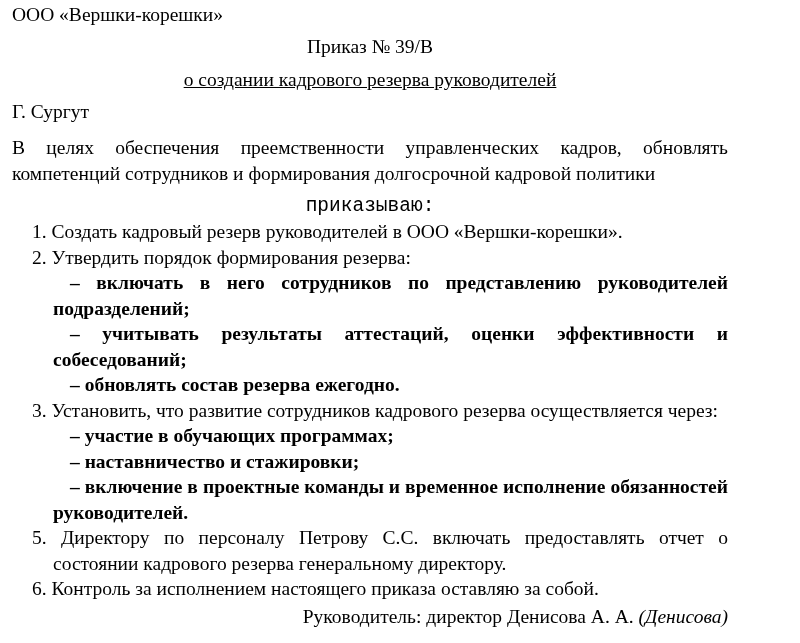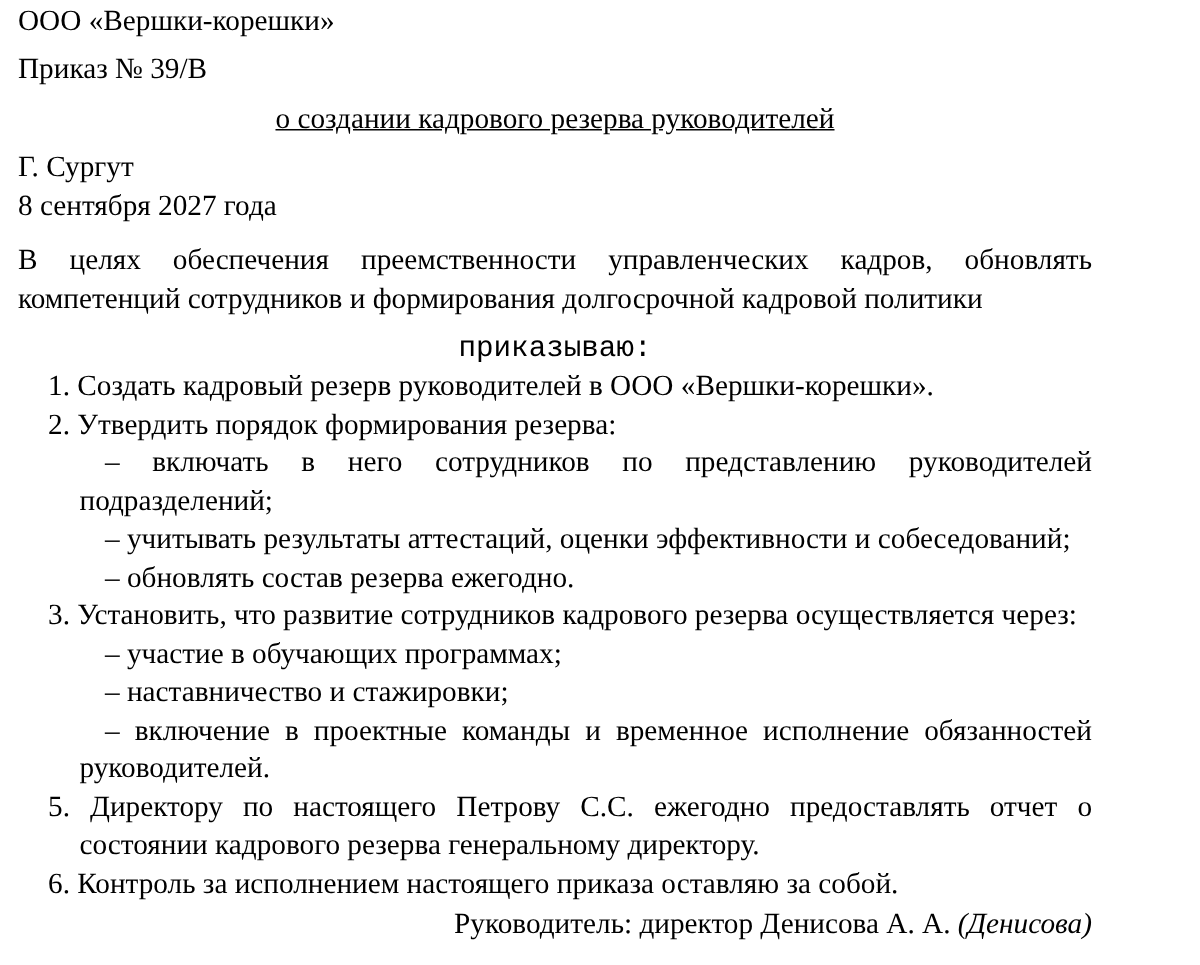--- a/index.html
+++ b/index.html
@@ -18,53 +18,53 @@
     width: 740px;
     height: 643px;
     padding: 2px 12px 0 12px;
     color: #000000;
     font-family: "Liberation Serif", "DejaVu Serif", serif;
     font-size: 19.5px;
     line-height: 26px;
   }
   p { margin: 0; }
   .company   { margin-top: 0; text-align: left; }
-  .title     { margin-top: 6px; }
+  .title     { margin-top: 6px; text-align: center; }
   .subtitle  { margin-top: 7px; text-align: center; text-decoration: underline; }
   .cityline  { margin-top: 6px; display: flex; justify-content: space-between; flex-direction: column; }
   .preamble  { margin-top: 10px; text-align: justify; }
   .orderword { margin-top: 6px; text-align: center; font-family: Liberation Mono, monospace; }
   .list      { margin-top: 0; line-height: 25.5px; }
   .item {
     padding-left: 41px;
     text-indent: -21px;
     text-align: justify;
   }
   .sub {
     padding-left: 41px;
     text-indent: 17px;
     text-align: justify;
+    font-weight: bold;
   }
   .signature { margin-top: 2px; text-align: right; }
   .it { font-style: italic; }
 </style>
 </head>
 <body>
 
 <div class="page">
 
   <p class="company">ООО «Вершки-корешки»</p>
 
   <p class="title">Приказ № 39/В</p>
 
   <p class="subtitle">о создании кадрового резерва руководителей</p>
 
   <div class="cityline">
     <span>Г. Сургут</span>
-    <span>8 сентября 2027 года</span>
   </div>
 
   <p class="preamble">В целях обеспечения преемственности управленческих кадров, обновлять компетенций сотрудников и формирования долгосрочной кадровой политики</p>
 
   <p class="orderword">приказываю:</p>
 
   <div class="list">
 
     <p class="item"><span>1.</span> <span>Создать кадровый резерв руководителей в ООО «Вершки-корешки».</span></p>
 
@@ -72,21 +72,21 @@
     <p class="sub">– включать в него сотрудников по представлению руководителей подразделений;</p>
     <p class="sub">– учитывать результаты аттестаций, оценки эффективности и собеседований;</p>
     <p class="sub">– обновлять состав резерва ежегодно.</p>
 
     <p class="item"><span>3.</span> <span>Установить, что развитие сотрудников кадрового резерва осуществляется через:</span></p>
     <p class="sub">– участие в обучающих программах;</p>
     <p class="sub">– наставничество и стажировки;</p>
     <p class="sub">– включение в проектные команды и временное исполнение обязанностей руководителей.</p>
 
 
-    <p class="item"><span>5.</span> <span>Директору по настоящего Петрову С.С. ежегодно предоставлять отчет о состоянии кадрового резерва генеральному директору.</span></p>
+    <p class="item"><span>5.</span> <span>Директору по персоналу Петрову С.С. включать предоставлять отчет о состоянии кадрового резерва генеральному директору.</span></p>
 
     <p class="item"><span>6.</span> <span>Контроль за исполнением настоящего приказа оставляю за собой.</span></p>
 
   </div>
 
   <p class="signature"><span>Руководитель: директор Денисова А. А.</span> <span class="it">(Денисова)</span></p>
 
 </div>
 
 </body></html>

